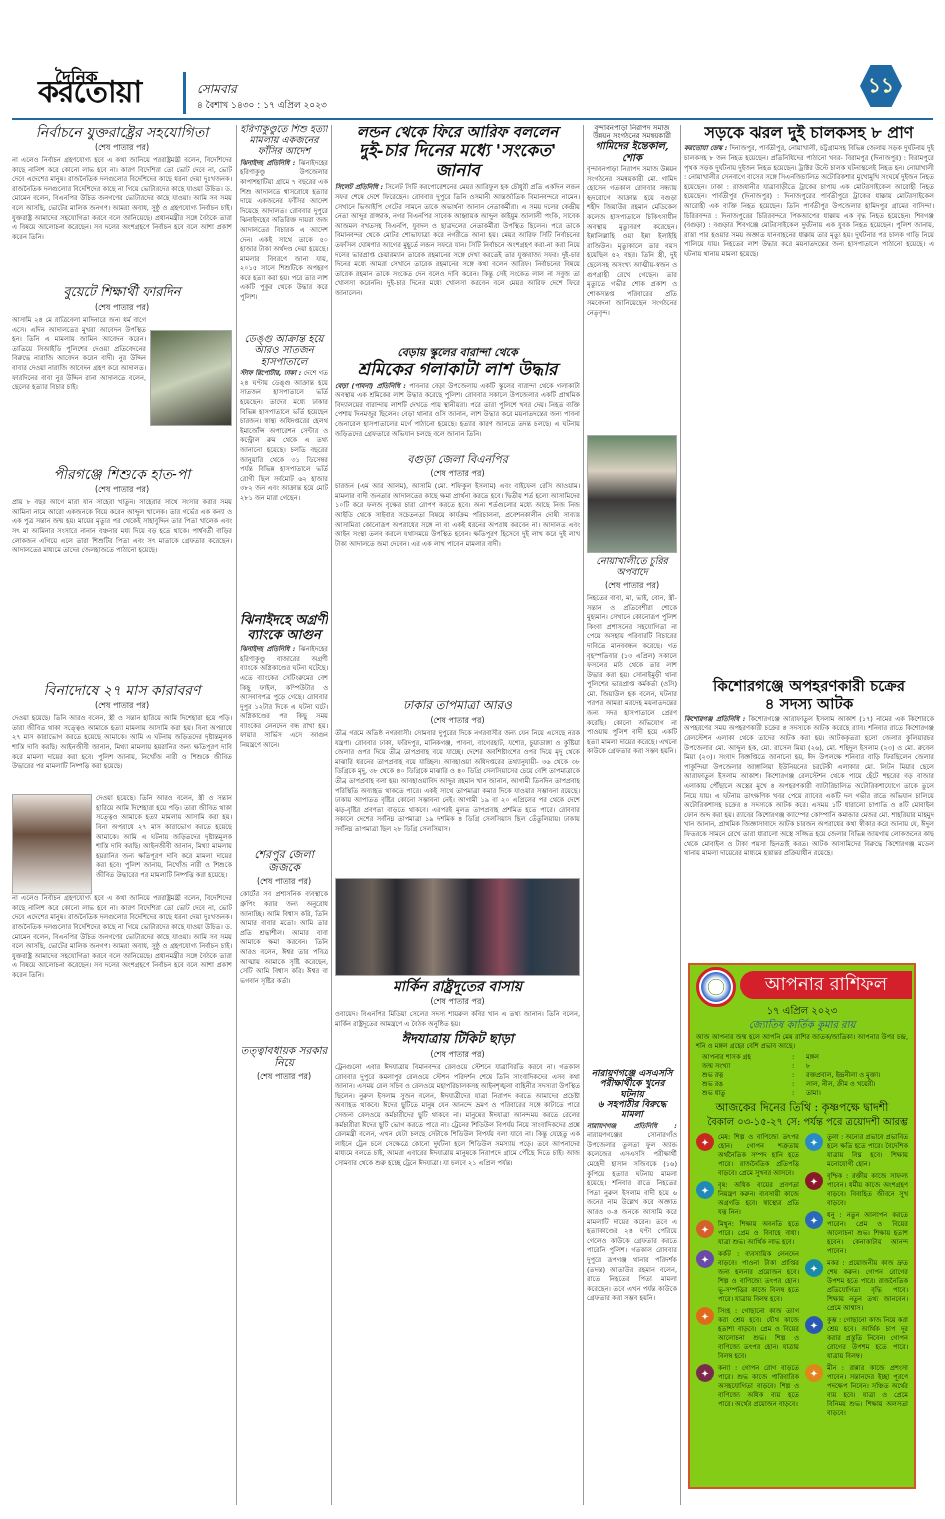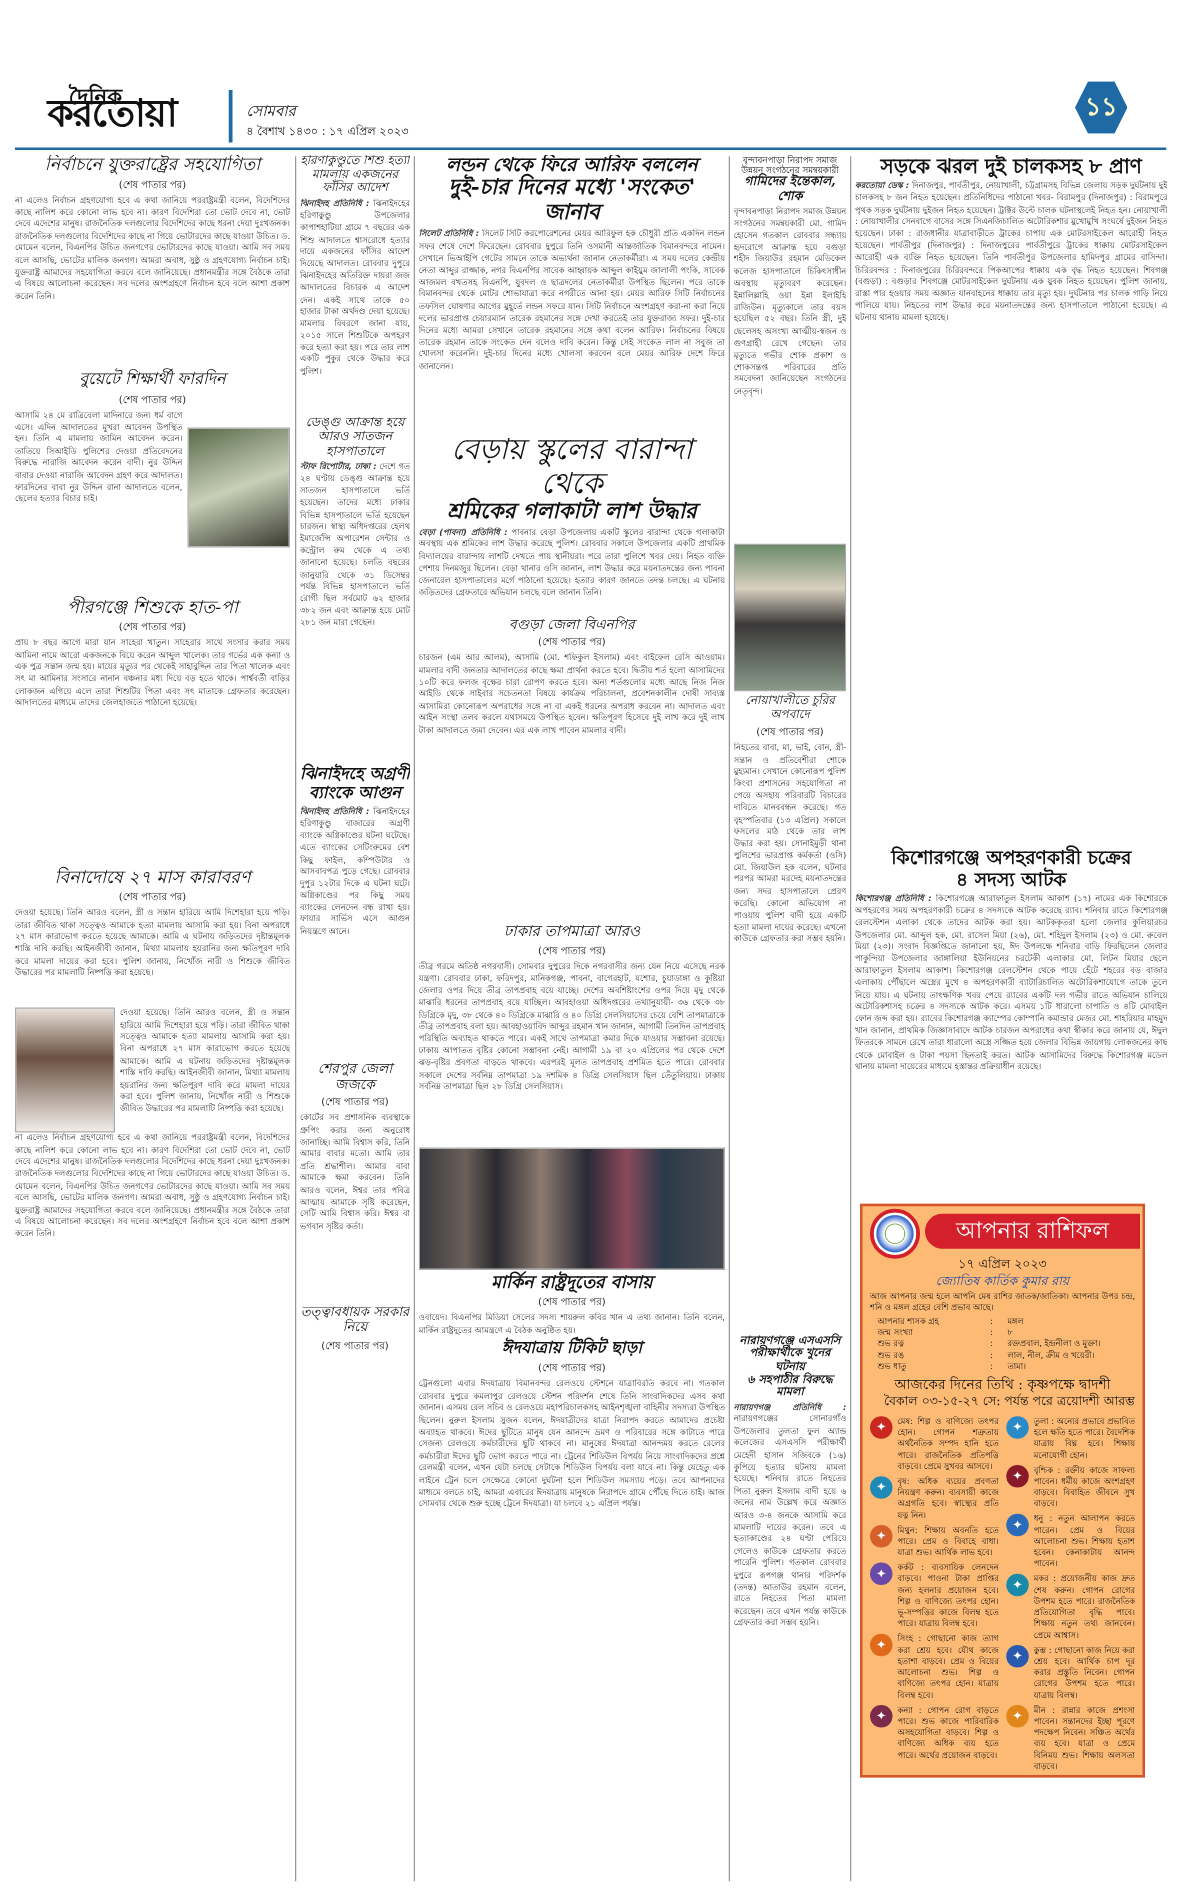--- a/index.html
+++ b/index.html
@@ -13,21 +13,21 @@
 .mast-date{left:197px;top:98px;font-size:9px}
 .page-badge{left:860px;top:65px;width:42px;height:42px;background:#1f6aa5;clip-path:polygon(25% 0,75% 0,100% 50%,75% 100%,25% 100%,0 50%);color:#fef9c3;font-weight:bold;font-size:20px;display:flex;align-items:center;justify-content:center}
 .rule{left:12px;top:118px;width:921px;height:2px;background:#1f6aa5}
 .col{position:absolute;overflow:hidden}
 .h{font-family:"DejaVu Serif",serif;font-style:italic;text-align:center;color:#111;line-height:1.15}
 .sub{font-size:8px;text-align:center;color:#222;margin:1px 0 2px}
 .txt{font-size:6.6px;line-height:9.6px;text-align:justify;color:#333}
 .lead{font-weight:bold;font-style:italic}
 .photo{background:linear-gradient(135deg,#8a8070,#c8c0b0 40%,#6b6050);border:1px solid #aaa}
 .vline{position:absolute;width:1px;background:#999}
-.rashi-box{left:688px;top:963px;width:228px;height:459px;border:2px solid #d2552c;background:#fdba74}
+.rashi-box{left:688px;top:963px;width:228px;height:526px;border:2px solid #d2552c;background:#84cc16}
 .rashi-head{position:absolute;left:50px;top:6px;width:172px;height:28px;background:#d3202a;color:#fff;border-radius:14px 0 0 14px;font-size:18px;font-family:"DejaVu Serif",serif;display:flex;align-items:center;justify-content:center}
 .zodiac-wheel{position:absolute;left:6px;top:2px;width:40px;height:40px;border-radius:50%;border:3px solid #d3202a;background:radial-gradient(circle,#fff 30%,#7a4 32%,#fff 36%,#36c 60%,#fff 64%)}
 .sign{display:flex;gap:4px;margin-bottom:3px}
 .sign-ic{width:18px;height:18px;border-radius:50%;flex-shrink:0;color:#fff;font-size:10px;display:flex;align-items:center;justify-content:center}
 .sign-t{font-size:6.6px;line-height:9px;text-align:justify}
 </style>
 </head>
 <body>
 
 <div class="abs mast-brand-top">দৈনিক</div>
@@ -42,21 +42,21 @@
 <div class="vline" style="left:331px;top:125px;height:1380px"></div>
 <div class="vline" style="left:583px;top:125px;height:1380px"></div>
 <div class="vline" style="left:680px;top:125px;height:1380px"></div>
 
 <div class="col" style="left:12px;top:124px;width:220px;height:1390px">
   <div>
     <div class="h" style="font-size:14px">নির্বাচনে যুক্তরাষ্ট্রের সহযোগিতা</div>
     <div class="sub">(শেষ পাতার পর)</div>
     <div class="txt" style="height:125px;overflow:hidden">না এলেও নির্বাচন গ্রহণযোগ্য হবে এ কথা জানিয়ে পররাষ্ট্রমন্ত্রী বলেন, বিদেশিদের কাছে নালিশ করে কোনো লাভ হবে না। কারণ বিদেশিরা তো ভোট দেবে না, ভোট দেবে এদেশের মানুষ। রাজনৈতিক দলগুলোর বিদেশিদের কাছে ধরনা দেয়া দুঃখজনক। রাজনৈতিক দলগুলোর বিদেশিদের কাছে না গিয়ে ভোটারদের কাছে যাওয়া উচিত। ড. মোমেন বলেন, বিএনপির উচিত জনগণের ভোটারদের কাছে যাওয়া। আমি সব সময় বলে আসছি, ভোটের মালিক জনগণ। আমরা অবাধ, সুষ্ঠু ও গ্রহণযোগ্য নির্বাচন চাই। যুক্তরাষ্ট্র আমাদের সহযোগিতা করবে বলে জানিয়েছে। প্রধানমন্ত্রীর সঙ্গে বৈঠকে তারা এ বিষয়ে আলোচনা করেছেন। সব দলের অংশগ্রহণে নির্বাচন হবে বলে আশা প্রকাশ করেন তিনি।</div>
   </div>
-  <div style="margin-top:16px">
+  <div style="margin-top:4px">
     <div class="h" style="font-size:13px">বুয়েটে শিক্ষার্থী ফারদিন</div>
     <div class="sub">(শেষ পাতার পর)</div>
     <div style="display:flex;gap:4px">
       <div class="txt" style="flex:1;height:140px;overflow:hidden">আসামি ২৪ মে রাত্রিবেলা মাদিনারে জন্য ধর্ম বাগে এসে। এদিন আদালতের মুখরা আবেদন উপস্থিত হন। তিনি এ মামলায় জামিন আবেদন করেন। তাতিয়ে সিআইডি পুলিশের দেওয়া প্রতিবেদনের বিরুদ্ধে নারাজি আবেদন করেন বাদী। নুর উদ্দিন বাবার দেওয়া নারাজি আবেদন গ্রহণ করে আদালত। ফারদিনের বাবা নুর উদ্দিন রানা আদালতে বলেন, ছেলের হত্যার বিচার চাই।</div>
       <div class="photo" style="width:82px;height:96px;margin-top:14px;background:linear-gradient(160deg,#5a6a4a,#c8d0b8 50%,#3a3a30)"></div>
     </div>
   </div>
   <div style="margin-top:10px">
     <div class="h" style="font-size:14px">পীরগঞ্জে শিশুকে হাত-পা</div>
     <div class="sub">(শেষ পাতার পর)</div>
@@ -85,21 +85,21 @@
   <div class="sub">(শেষ পাতার পর)</div>
   <div class="txt" style="height:150px;overflow:hidden">কোর্টের সব প্রশাসনিক ব্যবস্থাকে গ্রুপিং করার জন্য অনুরোধ জানাচ্ছি। আমি বিশ্বাস করি, তিনি আমার বাবার মতো। আমি তার প্রতি শ্রদ্ধাশীল। আমার বাবা আমাকে ক্ষমা করবেন। তিনি আরও বলেন, ঈশ্বর তার পবিত্র আত্মায় আমাকে সৃষ্টি করেছেন, সেটি আমি বিশ্বাস করি। ঈশ্বর বা ভগবান সৃষ্টির কর্তা।</div>
   <div class="h" style="font-size:10.5px;margin-top:4px">তত্ত্বাবধায়ক সরকার নিয়ে</div>
   <div class="sub">(শেষ পাতার পর)</div>
 </div>
 
 <div class="col" style="left:335px;top:124px;width:245px;height:1390px">
   <div class="h" style="font-size:15px;font-weight:bold">লন্ডন থেকে ফিরে আরিফ বললেন</div>
   <div class="h" style="font-size:17px;font-weight:bold">দুই-চার দিনের মধ্যে 'সংকেত' জানাব</div>
   <div class="txt" style="height:160px;overflow:hidden;margin-top:3px"><span class="lead">সিলেট প্রতিনিধি :</span> <span>সিলেট সিটি করপোরেশনের মেয়র আরিফুল হক চৌধুরী প্রতি একদিন লন্ডন সফর শেষে দেশে ফিরেছেন। রোববার দুপুরে তিনি ওসমানী আন্তর্জাতিক বিমানবন্দরে নামেন। সেখানে ভিআইপি গেটের সামনে তাকে অভ্যর্থনা জানান নেতাকর্মীরা। এ সময় দলের কেন্দ্রীয় নেতা আব্দুর রাজ্জাক, নগর বিএনপির সাবেক আহ্বায়ক আব্দুল কাইয়ুম জালালী পংকি, সাবেক আজমল বখতসহ বিএনপি, যুবদল ও ছাত্রদলের নেতাকর্মীরা উপস্থিত ছিলেন। পরে তাকে বিমানবন্দর থেকে মোটর শোভাযাত্রা করে নগরীতে আনা হয়। মেয়র আরিফ সিটি নির্বাচনের তফসিল ঘোষণার আগের মুহূর্তে লন্ডন সফরে যান। সিটি নির্বাচনে অংশগ্রহণ করা-না করা নিয়ে দলের ভারপ্রাপ্ত চেয়ারম্যান তারেক রহমানের সঙ্গে দেখা করতেই তার যুক্তরাজ্য সফর। দুই-চার দিনের মধ্যে আমরা সেখানে তারেক রহমানের সঙ্গে কথা বলেন আরিফ। নির্বাচনের বিষয়ে তারেক রহমান তাকে সংকেত দেন বলেও দাবি করেন। কিন্তু সেই সংকেত লাল না সবুজ তা খোলসা করেননি। দুই-চার দিনের মধ্যে খোলসা করবেন বলে মেয়র আরিফ দেশে ফিরে জানালেন।</span></div>
-  <div class="h" style="font-size:23px;font-weight:normal;margin-top:4px">বেড়ায় স্কুলের বারান্দা থেকে</div>
+  <div class="h" style="font-size:11px;font-weight:bold;margin-top:4px">বেড়ায় স্কুলের বারান্দা থেকে</div>
   <div class="h" style="font-size:17px;font-weight:bold">শ্রমিকের গলাকাটা লাশ উদ্ধার</div>
   <div class="txt" style="height:70px;overflow:hidden;margin-top:2px"><span class="lead">বেড়া (পাবনা) প্রতিনিধি :</span> <span>পাবনার বেড়া উপজেলায় একটি স্কুলের বারান্দা থেকে গলাকাটা অবস্থায় এক শ্রমিকের লাশ উদ্ধার করেছে পুলিশ। রোববার সকালে উপজেলার একটি প্রাথমিক বিদ্যালয়ের বারান্দায় লাশটি দেখতে পায় স্থানীয়রা। পরে তারা পুলিশে খবর দেয়। নিহত ব্যক্তি পেশায় দিনমজুর ছিলেন। বেড়া থানার ওসি জানান, লাশ উদ্ধার করে ময়নাতদন্তের জন্য পাবনা জেনারেল হাসপাতালের মর্গে পাঠানো হয়েছে। হত্যার কারণ জানতে তদন্ত চলছে। এ ঘটনায় জড়িতদের গ্রেফতারে অভিযান চলছে বলে জানান তিনি।</span></div>
   <div class="h" style="font-size:11px;margin-top:2px">বগুড়া জেলা বিএনপির</div>
   <div class="sub">(শেষ পাতার পর)</div>
   <div class="txt" style="height:215px;overflow:hidden">চারজন (এম আর আলম), আসামি (মো. শফিকুল ইসলাম) এবং বাইফেল রেসি আওয়াম। মামলার বাদী জনতার আদালতের কাছে ক্ষমা প্রার্থনা করতে হবে। দ্বিতীয় শর্ত হলো আসামিদের ১০টি করে ফলজ বৃক্ষের চারা রোপণ করতে হবে। অন্য শর্তগুলোর মধ্যে আছে নিজ নিজ আইডি থেকে সাইবার সচেতনতা বিষয়ে কার্যক্রম পরিচালনা, প্রবেশনকালীন দোষী সাব্যস্ত আসামিরা কোনোরূপ অপরাধের সঙ্গে না বা একই ধরনের অপরাধ করবেন না। আদালত এবং আইন সংস্থা তলব করলে যথাসময়ে উপস্থিত হবেন। ক্ষতিপূরণ হিসেবে দুই লাখ করে দুই লাখ টাকা আদালতে জমা দেবেন। এর এক লাখ পাবেন মামলার বাদী।</div>
   <div class="h" style="font-size:12px;margin-top:2px">ঢাকার তাপমাত্রা আরও</div>
   <div class="sub">(শেষ পাতার পর)</div>
   <div class="txt" style="height:145px;overflow:hidden">তীব্র গরমে অতিষ্ঠ নগরবাসী। সোমবার দুপুরের দিকে নগরবাসীর জন্য যেন নিয়ে এসেছে নরক যন্ত্রণা। রোববার ঢাকা, ফরিদপুর, মানিকগঞ্জ, পাবনা, বাগেরহাট, যশোর, চুয়াডাঙ্গা ও কুষ্টিয়া জেলার ওপর দিয়ে তীব্র তাপপ্রবাহ বয়ে যাচ্ছে। দেশের অবশিষ্টাংশের ওপর দিয়ে মৃদু থেকে মাঝারি ধরনের তাপপ্রবাহ বয়ে যাচ্ছিল। আবহাওয়া অধিদপ্তরের তথ্যানুযায়ী- ৩৬ থেকে ৩৮ ডিগ্রিকে মৃদু, ৩৮ থেকে ৪০ ডিগ্রিকে মাঝারি ও ৪০ ডিগ্রি সেলসিয়াসের চেয়ে বেশি তাপমাত্রাকে তীব্র তাপপ্রবাহ বলা হয়। আবহাওয়াবিদ আব্দুর রহমান খান জানান, আগামী তিনদিন তাপপ্রবাহ পরিস্থিতি অব্যাহত থাকতে পারে। একই সাথে তাপমাত্রা কমার দিকে যাওয়ার সম্ভাবনা রয়েছে। ঢাকায় আপাতত বৃষ্টির কোনো সম্ভাবনা নেই। আগামী ১৯ বা ২০ এপ্রিলের পর থেকে দেশে ঝড়-বৃষ্টির প্রবণতা বাড়তে থাকবে। এরপরই মূলত তাপপ্রবাহ প্রশমিত হতে পারে। রোববার সকালে দেশের সর্বনিম্ন তাপমাত্রা ১৯ দশমিক ৪ ডিগ্রি সেলসিয়াস ছিল তেঁতুলিয়ায়। ঢাকায় সর্বনিম্ন তাপমাত্রা ছিল ২৮ ডিগ্রি সেলসিয়াস।</div>
   <div class="photo" style="height:98px;margin-top:4px;background:linear-gradient(90deg,#3a3a40 0,#6a6058 15%,#2a2a30 25%,#8a7a70 40%,#2a2a35 55%,#8a4a5a 68%,#2a3a4a 80%,#4a4a50 100%)"></div>
   <div class="h" style="font-size:14px;font-weight:bold;margin-top:2px">মার্কিন রাষ্ট্রদূতের বাসায়</div>

